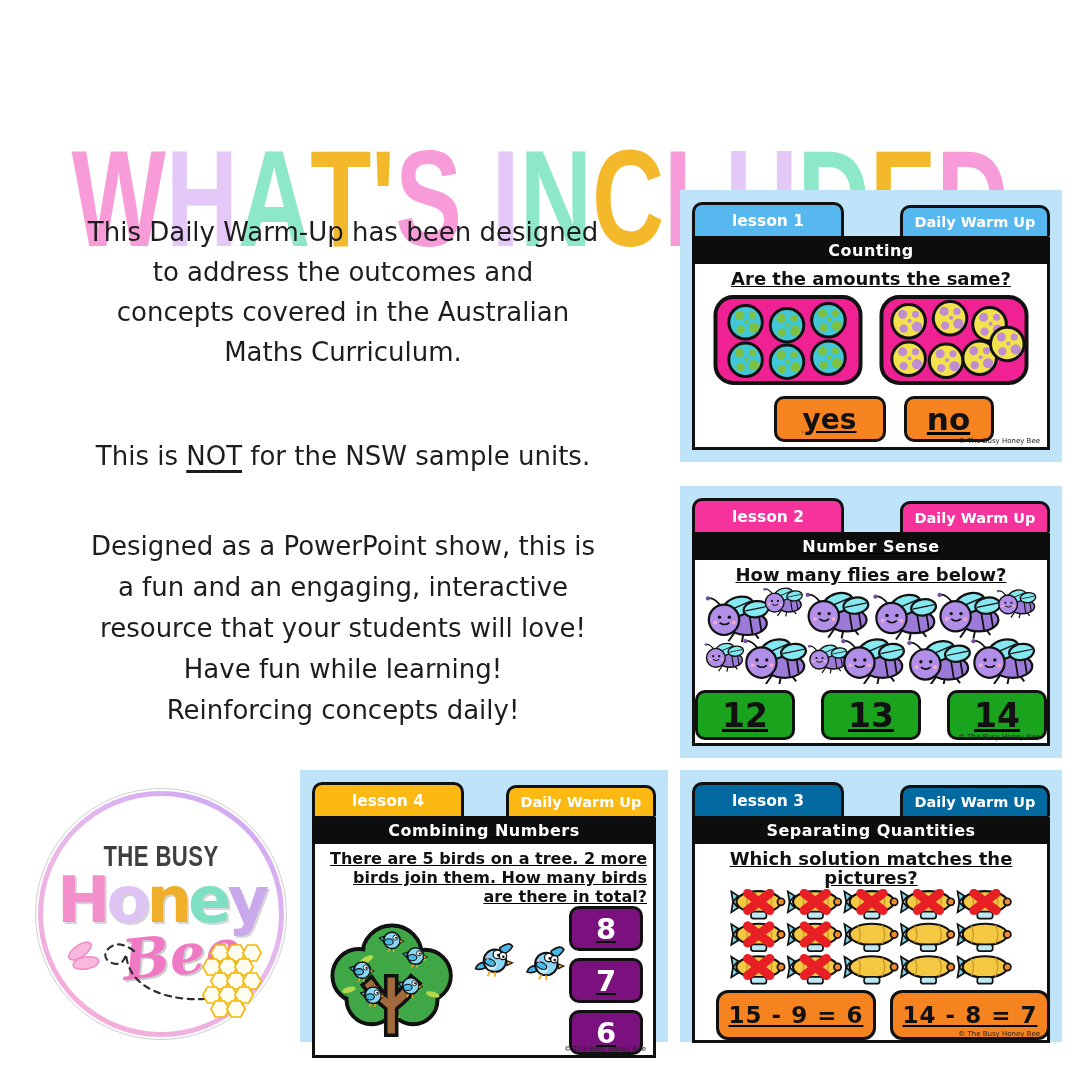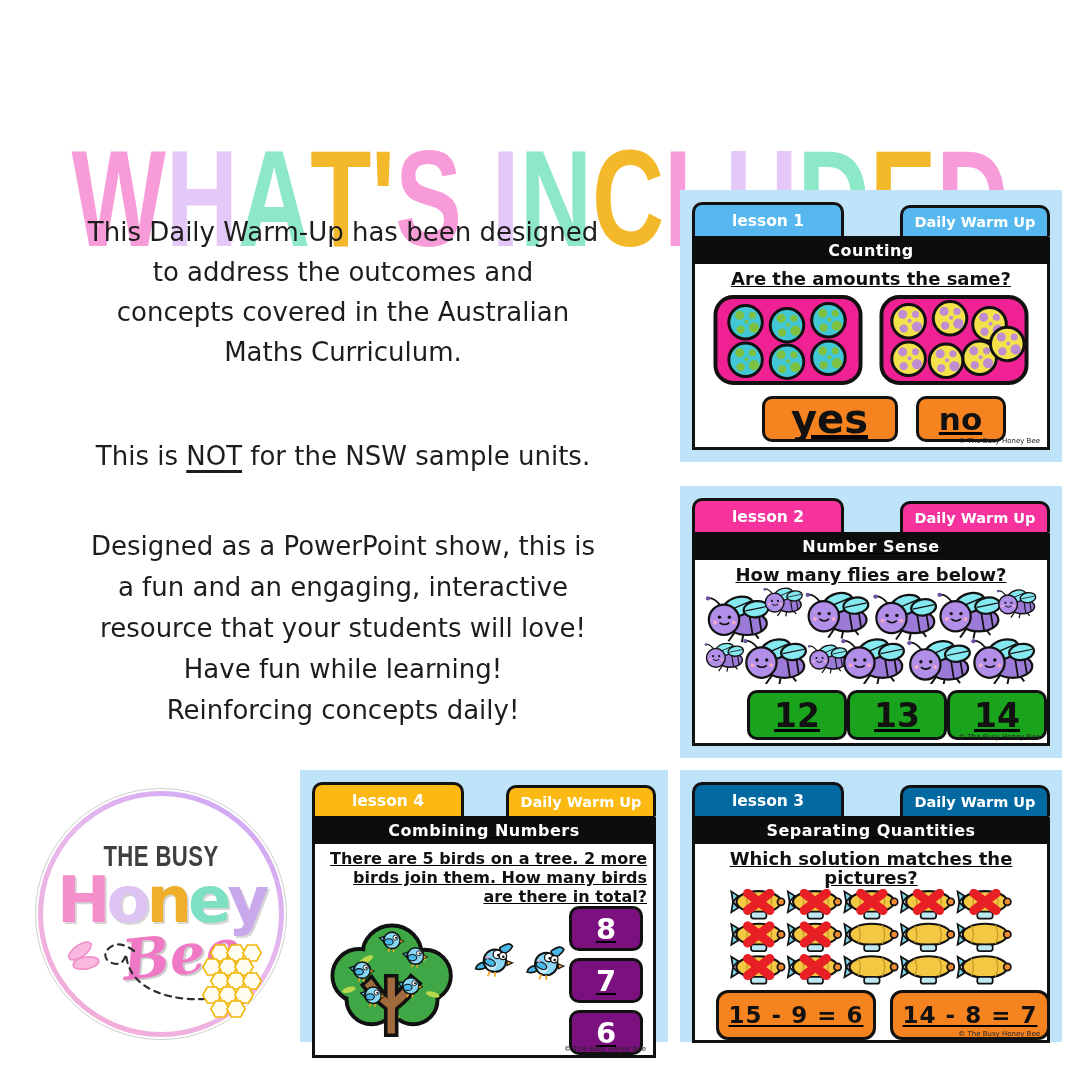--- a/index.html
+++ b/index.html
@@ -43,24 +43,24 @@
   .btn{box-sizing:border-box;border:3px solid #111;display:flex;align-items:center;justify-content:center;
        font-weight:bold;color:#111;}
   .btn-orange{background:#f5831f;border-radius:10px;}
   .btn-green{background:#1aa41d;border-radius:10px;}
   .btn-purple{background:#7b117f;border-radius:10px;color:#fff;}
   .copyright{position:absolute;right:7px;bottom:2px;font-size:7px;color:#222;}
 
   
   .egg-row{display:flex;gap:16px;margin-top:6px;flex:none;}
   .s1-ans{gap:18px;margin-top:10px;}
-  .btn-yes{width:136px;height:46px;font-size:40px;margin-left:25px;}
+  .btn-yes{width:112px;height:46px;font-size:28px;margin-left:25px;}
   .btn-no{width:90px;height:46px;font-size:31px;}
   
-  .s2-ans{width:100%;justify-content:flex-end;margin-top:6px;}
+  .s2-ans{width:100%;justify-content:space-between;margin-top:6px;}
   .btn-num{width:100px;height:50px;font-size:33px;}
   
   .s4-row{display:flex;width:100%;padding:0 8px;box-sizing:border-box;align-items:flex-start;flex:1;}
   .s4-btns{display:flex;flex-direction:column;gap:7px;margin-left:auto;margin-right:2px;}
   .btn-pnum{width:74px;height:45px;font-size:29px;}
   .birds-fly{margin-top:26px;margin-left:14px;}
   
   .s3-ans{gap:14px;margin-top:5px;padding-left:24px;}
   .btn-eq{width:160px;height:50px;font-size:23px;border-radius:12px;letter-spacing:1px;}
 

